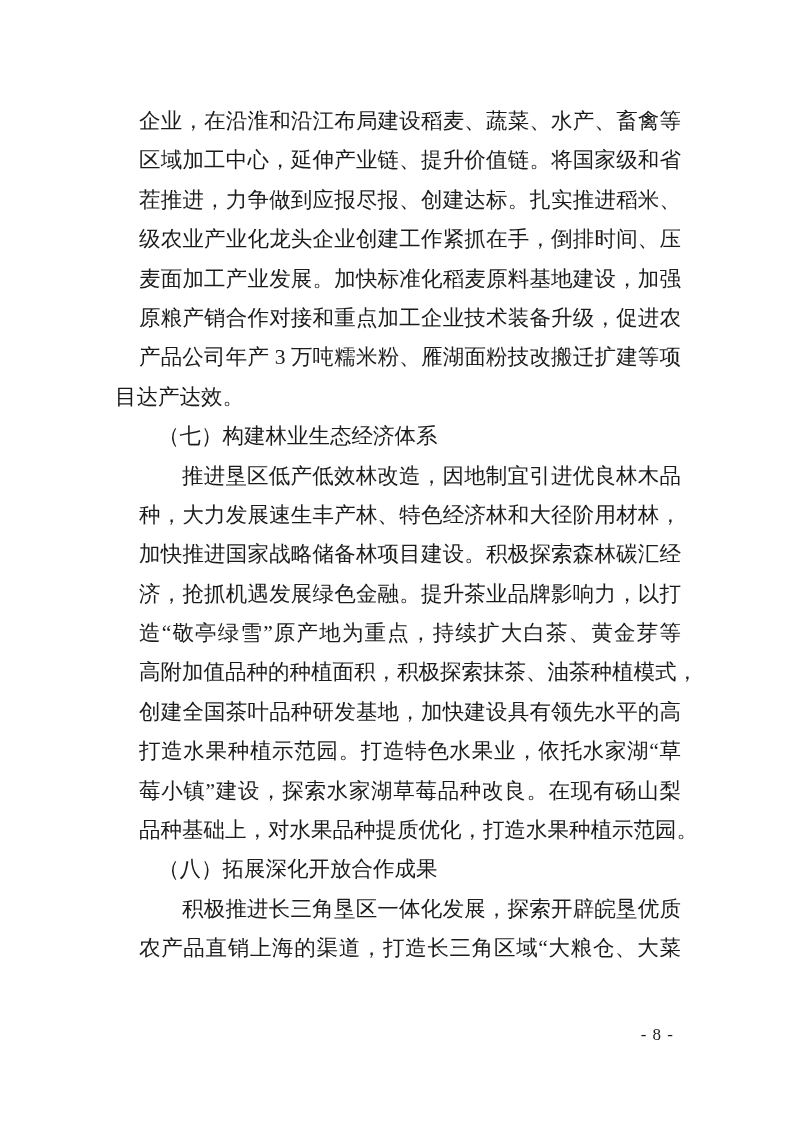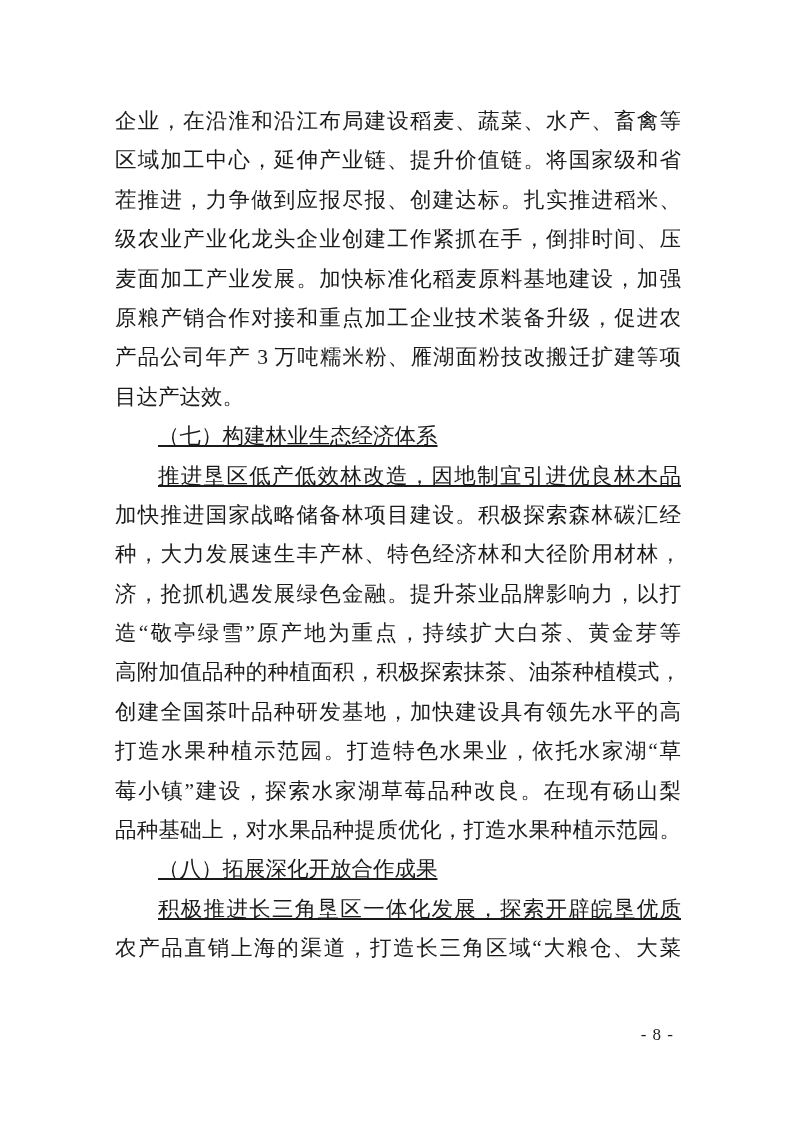--- a/index.html
+++ b/index.html
@@ -27,24 +27,24 @@
     line-height: 39.4px;
     height: 39.4px;
     white-space: nowrap;
     text-align: left;
     text-justify: inter-character;
     color: #1b1b1b;
   }
   .line.fill {
     text-align: justify;
     text-align-last: justify;
+    margin-left: 24px;
   }
   .line.indent {
     text-indent: 2em;
-    text-decoration: underline;
   }
   .page-number {
     position: absolute;
     top: 1024px;
     right: 120px;
     font-size: 17px;
     line-height: 22px;
     letter-spacing: 1px;
     color: #1b1b1b;
   }
@@ -57,22 +57,22 @@
       <div class="line para fill">企业，在沿淮和沿江布局建设稻麦、蔬菜、水产、畜禽等</div>
       <div class="line para fill">区域加工中心，延伸产业链、提升价值链。将国家级和省</div>
       <div class="line para fill">茬推进，力争做到应报尽报、创建达标。扎实推进稻米、</div>
       <div class="line para fill">级农业产业化龙头企业创建工作紧抓在手，倒排时间、压</div>
       <div class="line para fill">麦面加工产业发展。加快标准化稻麦原料基地建设，加强</div>
       <div class="line para fill">原粮产销合作对接和重点加工企业技术装备升级，促进农</div>
       <div class="line para fill">产品公司年产 3 万吨糯米粉、雁湖面粉技改搬迁扩建等项</div>
       <div class="line para">目达产达效。</div>
       <div class="line heading indent">（七）构建林业生态经济体系</div>
       <div class="line para indent fill">推进垦区低产低效林改造，因地制宜引进优良林木品</div>
+      <div class="line para fill">种，大力发展速生丰产林、特色经济林和大径阶用材林，</div>
       <div class="line para fill">加快推进国家战略储备林项目建设。积极探索森林碳汇经</div>
-      <div class="line para fill">种，大力发展速生丰产林、特色经济林和大径阶用材林，</div>
       <div class="line para fill">济，抢抓机遇发展绿色金融。提升茶业品牌影响力，以打</div>
       <div class="line para fill">造“敬亭绿雪”原产地为重点，持续扩大白茶、黄金芽等</div>
       <div class="line para fill">高附加值品种的种植面积，积极探索抹茶、油茶种植模式，</div>
       <div class="line para fill">创建全国茶叶品种研发基地，加快建设具有领先水平的高</div>
       <div class="line para fill">打造水果种植示范园。打造特色水果业，依托水家湖“草</div>
       <div class="line para fill">莓小镇”建设，探索水家湖草莓品种改良。在现有砀山梨</div>
       <div class="line para fill">品种基础上，对水果品种提质优化，打造水果种植示范园。</div>
       <div class="line heading indent">（八）拓展深化开放合作成果</div>
       <div class="line para indent fill">积极推进长三角垦区一体化发展，探索开辟皖垦优质</div>
       <div class="line para fill">农产品直销上海的渠道，打造长三角区域“大粮仓、大菜</div>

